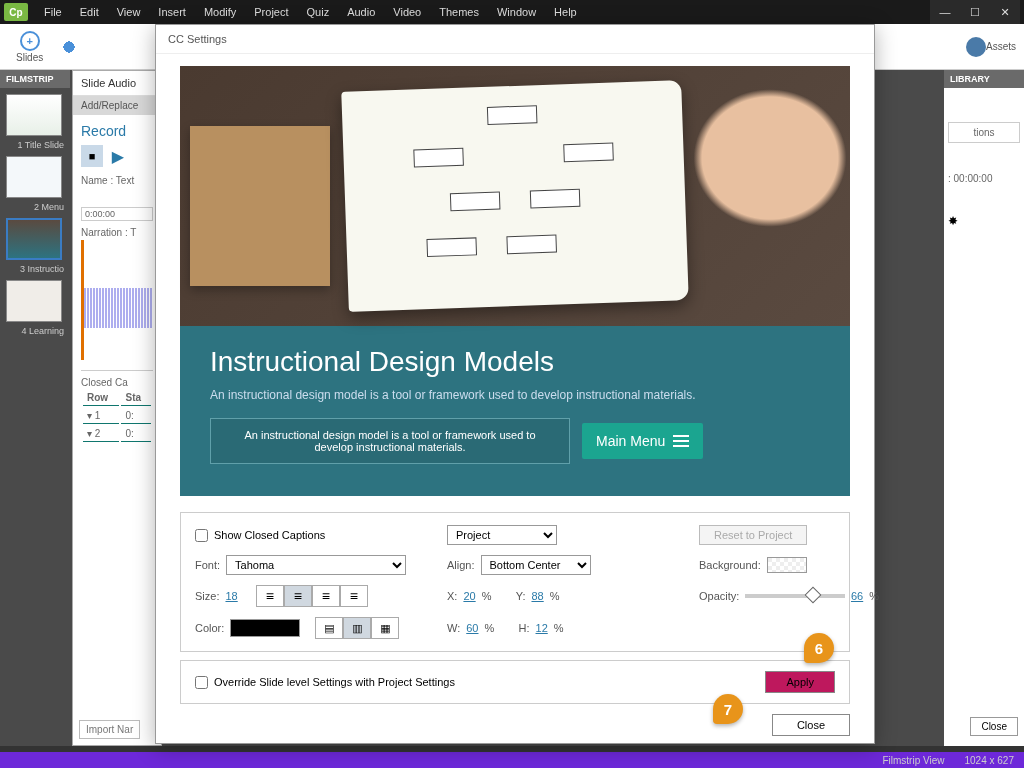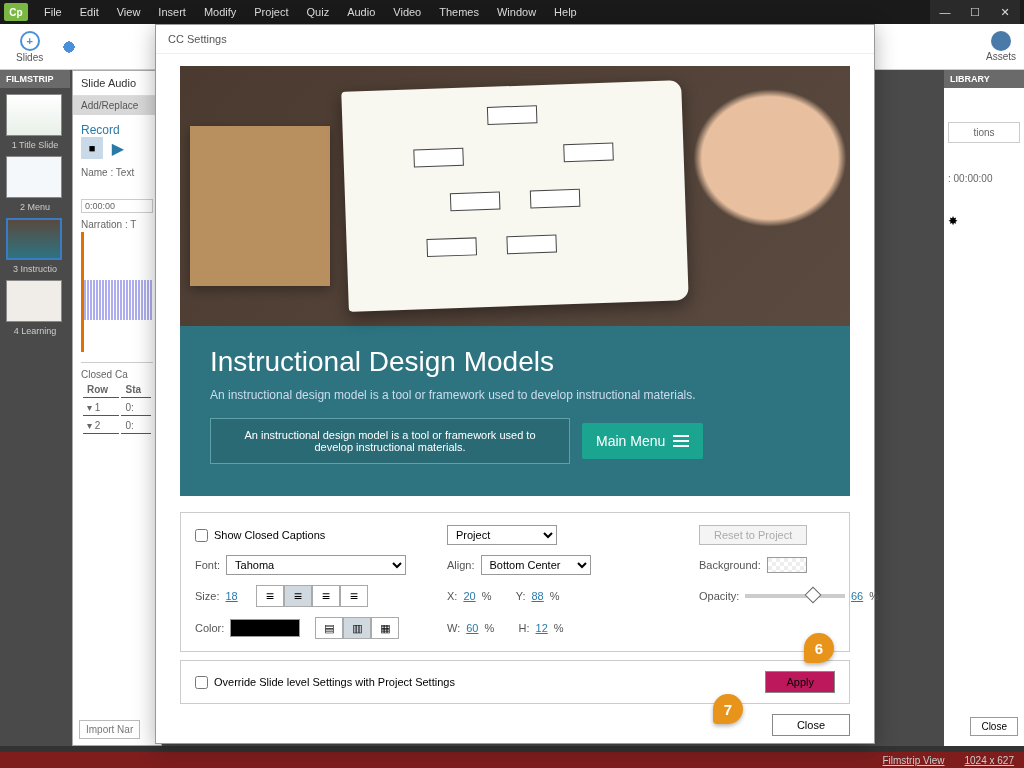--- a/index.html
+++ b/index.html
@@ -15,39 +15,39 @@
 .wincontrol { width: 30px; height: 24px; display: flex; align-items: center; justify-content: center; color: #ddd; background: #2a2a2a; }
 
 
 .toolbar { background: #fff; height: 46px; border-bottom: 1px solid #ccc; display: flex; align-items: center; padding: 0 8px; }
 .tool-btn { display: flex; flex-direction: column; align-items: center; gap: 1px; padding: 2px 8px; }
 .tool-icon-plus { width: 20px; height: 20px; border: 2px solid #4a90d9; border-radius: 50%; color: #4a90d9; display: flex; align-items: center; justify-content: center; font-weight: bold; }
 .tool-icon-palette { width: 20px; height: 20px; background: radial-gradient(circle, #4a90d9 40%, transparent 40%); border-radius: 50%; }
 .tool-lbl { font-size: 10px; color: #555; }
 
 .right-side { margin-left: auto; display: flex; gap: 8px; }
-.right-tool { display: flex; flex-direction: column; align-items: center; }
+.right-tool { display: flex; align-items: center; }
 
 
 .main { position: relative; height: calc(768px - 24px - 46px - 22px); background: #4a4a4a; }
 
 
 .filmstrip { position: absolute; left: 0; top: 0; width: 70px; height: 100%; background: #4a4a4a; }
 .filmstrip-hdr { background: #6a6a6a; color: #fff; font-size: 9px; font-weight: bold; padding: 4px 6px; }
 .thumb { margin: 6px; }
 .thumb-img { width: 56px; height: 42px; background: #fff; border: 1px solid #888; }
 .thumb.selected .thumb-img { border: 2px solid #3a7cc4; }
-.thumb-lbl { color: #ccc; font-size: 9px; text-align: center; margin-top: 4px; }
+.thumb-lbl { color: #ccc; font-size: 9px; text-align: right; margin-top: 4px; }
 
 
 .slide-audio { position: absolute; left: 72px; top: 0; width: 90px; height: 100%; background: #fff; border: 1px solid #aaa; }
 .slide-audio-hdr { background: #fff; padding: 6px 8px; font-size: 11px; color: #333; border-bottom: 1px solid #ddd; }
 .slide-audio-tab { background: #d8d8d8; padding: 4px 8px; font-size: 10px; color: #555; }
 .slide-audio-body { padding: 8px; }
-.record-lbl { color: #2a7aa8; font-size: 12px; }
+.record-lbl { color: #2a7aa8; font-size: 14px; margin-bottom: 6px; }
 .play-controls { display: flex; gap: 4px; margin-bottom: 8px; }
 .play-btn { width: 22px; height: 22px; display: flex; align-items: center; justify-content: center; }
 .play-btn.stop { background: #c9d9e8; }
 .play-btn.play { color: #2a7aa8; font-size: 16px; }
 .name-lbl { font-size: 10px; color: #666; margin-bottom: 21px; }
 .time-track { background: #fff; border: 1px solid #ccc; height: 14px; font-size: 9px; padding: 1px 3px; color: #666; }
 .narration-lbl { font-size: 10px; color: #666; margin: 6px 0 2px; }
 .waveform { height: 120px; background: #fff; border-left: 3px solid #e07000; position: relative; overflow: hidden; }
 .wave { position: absolute; top: 40%; width: 200px; height: 40px; background: repeating-linear-gradient(90deg, #8a8ae8 0 2px, transparent 2px 3px); opacity: 0.7; }
 .cc-section { border-top: 1px solid #ccc; margin-top: 10px; padding-top: 6px; font-size: 10px; color: #666; }
@@ -95,21 +95,21 @@
 .close-row { padding: 10px 24px; display: flex; }
 .close-btn { margin-left: auto; background: #fff; border: 1px solid #888; padding: 4px 24px; font-size: 11px; }
 
 
 .callout { position: absolute; width: 30px; height: 30px; background: #e8941a; color: #fff; border-radius: 50% 50% 50% 4px; display: flex; align-items: center; justify-content: center; font-weight: bold; font-size: 15px; box-shadow: 0 2px 4px rgba(0,0,0,0.3); z-index: 200; }
 
 
 .right-panel { position: absolute; right: 0; top: 0; width: 80px; height: 100%; background: #fff; }
 
 
-.statusbar { position: absolute; bottom: 0; left: 0; right: 0; height: 16px; background: #7f1d1d; color: #ccc; display: flex; align-items: center; padding: 0 10px; font-size: 10px; text-decoration: underline; }
+.statusbar { position: absolute; bottom: 0; left: 0; right: 0; height: 16px; background: #6d28d9; color: #ccc; display: flex; align-items: center; padding: 0 10px; font-size: 10px; }
 .status-right { margin-left: auto; display: flex; gap: 20px; }
 </style>
 </head>
 <body>
 
 <div class="titlebar">
   <div class="logo">Cp</div>
   <div class="menu">
     <div class="menu-item">File</div>
     <div class="menu-item">Edit</div>

